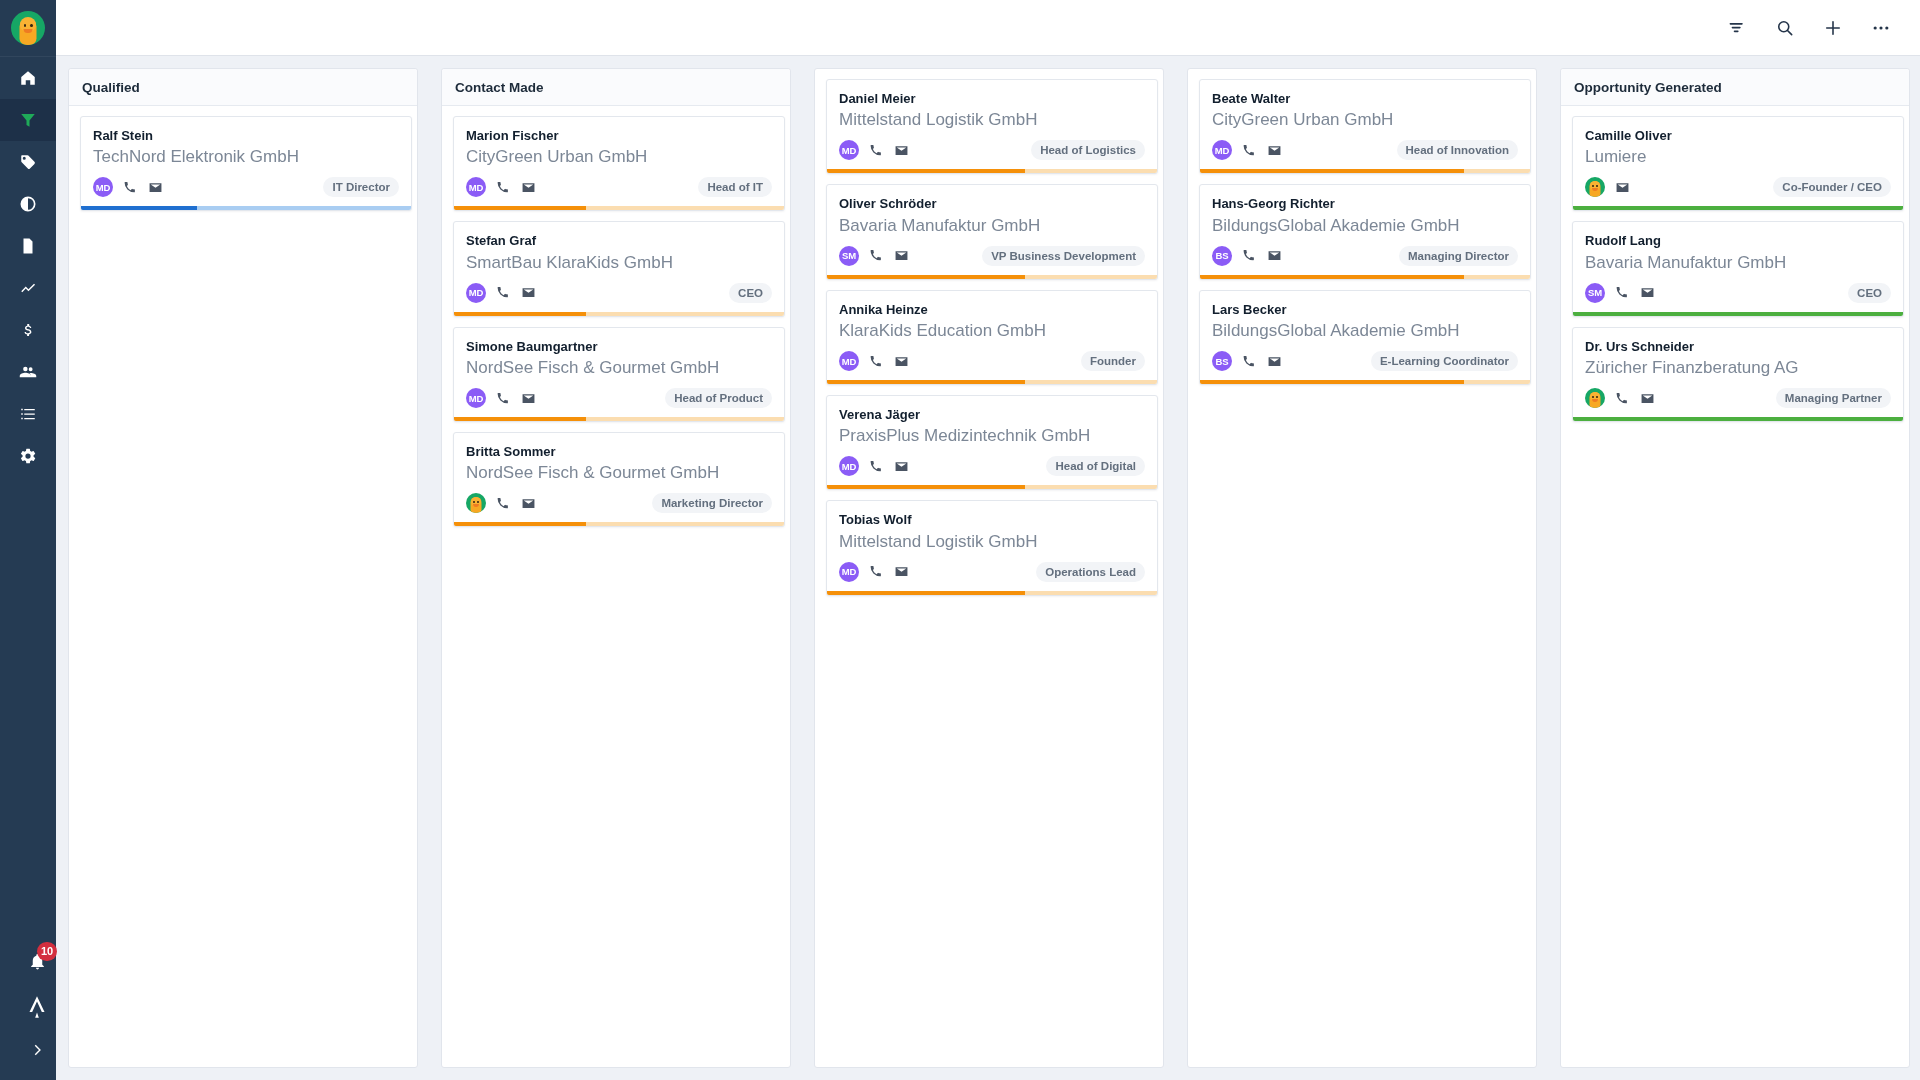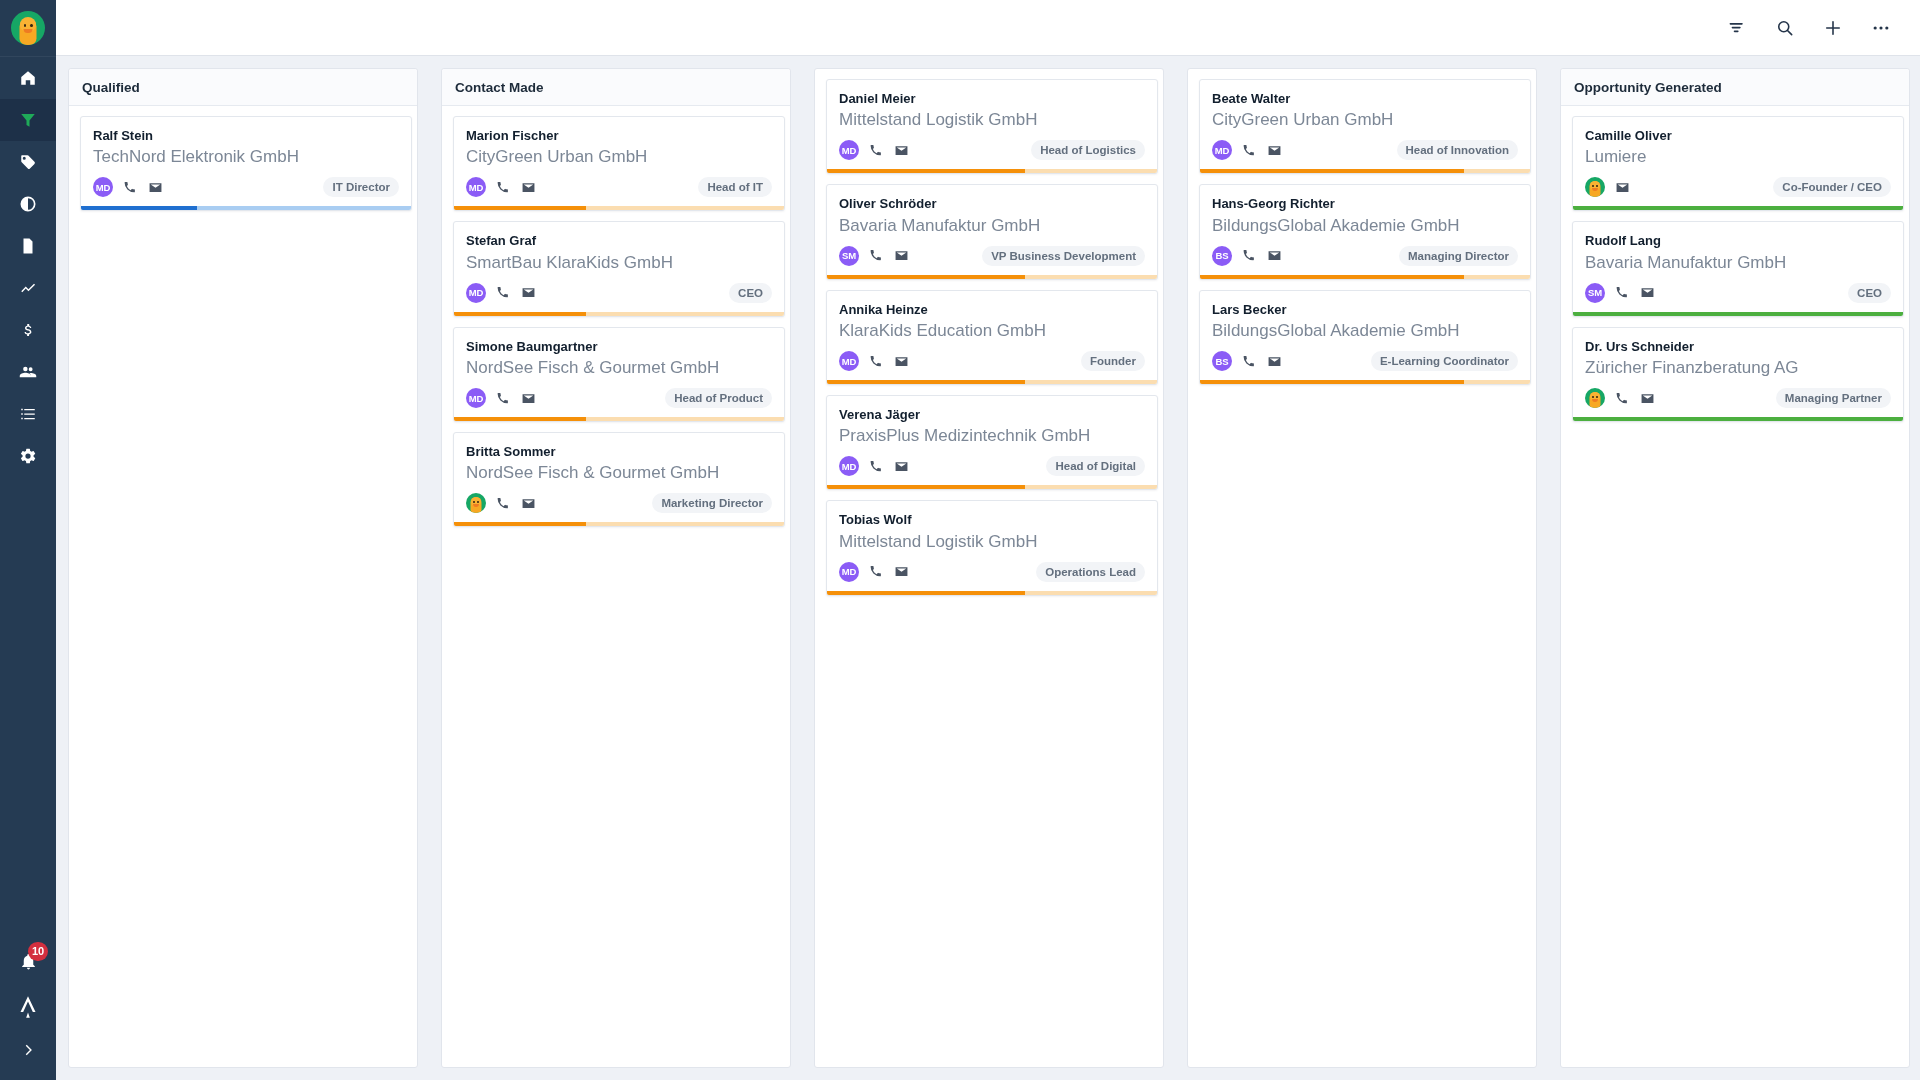--- a/index.html
+++ b/index.html
@@ -59,21 +59,21 @@
     display: flex; align-items: center; justify-content: center;
     cursor: pointer;
   }
   .nav-item svg { width: 18px; height: 18px; fill: #ffffff; display: block; }
   .nav-item.active { background: #1d3048; }
   .nav-item.active svg { fill: #1faa59; }
   .nav-sep { width: 56px; height: 1px; background: rgba(255,255,255,0.06); }
 
   .sidebar-bottom {
     position: absolute; bottom: 0; left: 0; width: 65px;
-    display: flex; flex-direction: column; align-items: flex-start;
+    display: flex; flex-direction: column; align-items: flex-end;
     padding-bottom: 10px;
   }
   .bell-wrap { position: relative; width: 56px; height: 46px; display: flex; align-items: center; justify-content: center; cursor: pointer; }
   .bell-wrap svg { width: 19px; height: 19px; fill: #ffffff; }
   .badge {
     position: absolute; top: 4px; left: 28px;
     min-width: 19px; height: 19px; border-radius: 10px;
     background: #d32f3f; color: #fff;
     font-size: 11px; font-weight: bold; line-height: 19px; text-align: center;
     padding: 0 4px;

